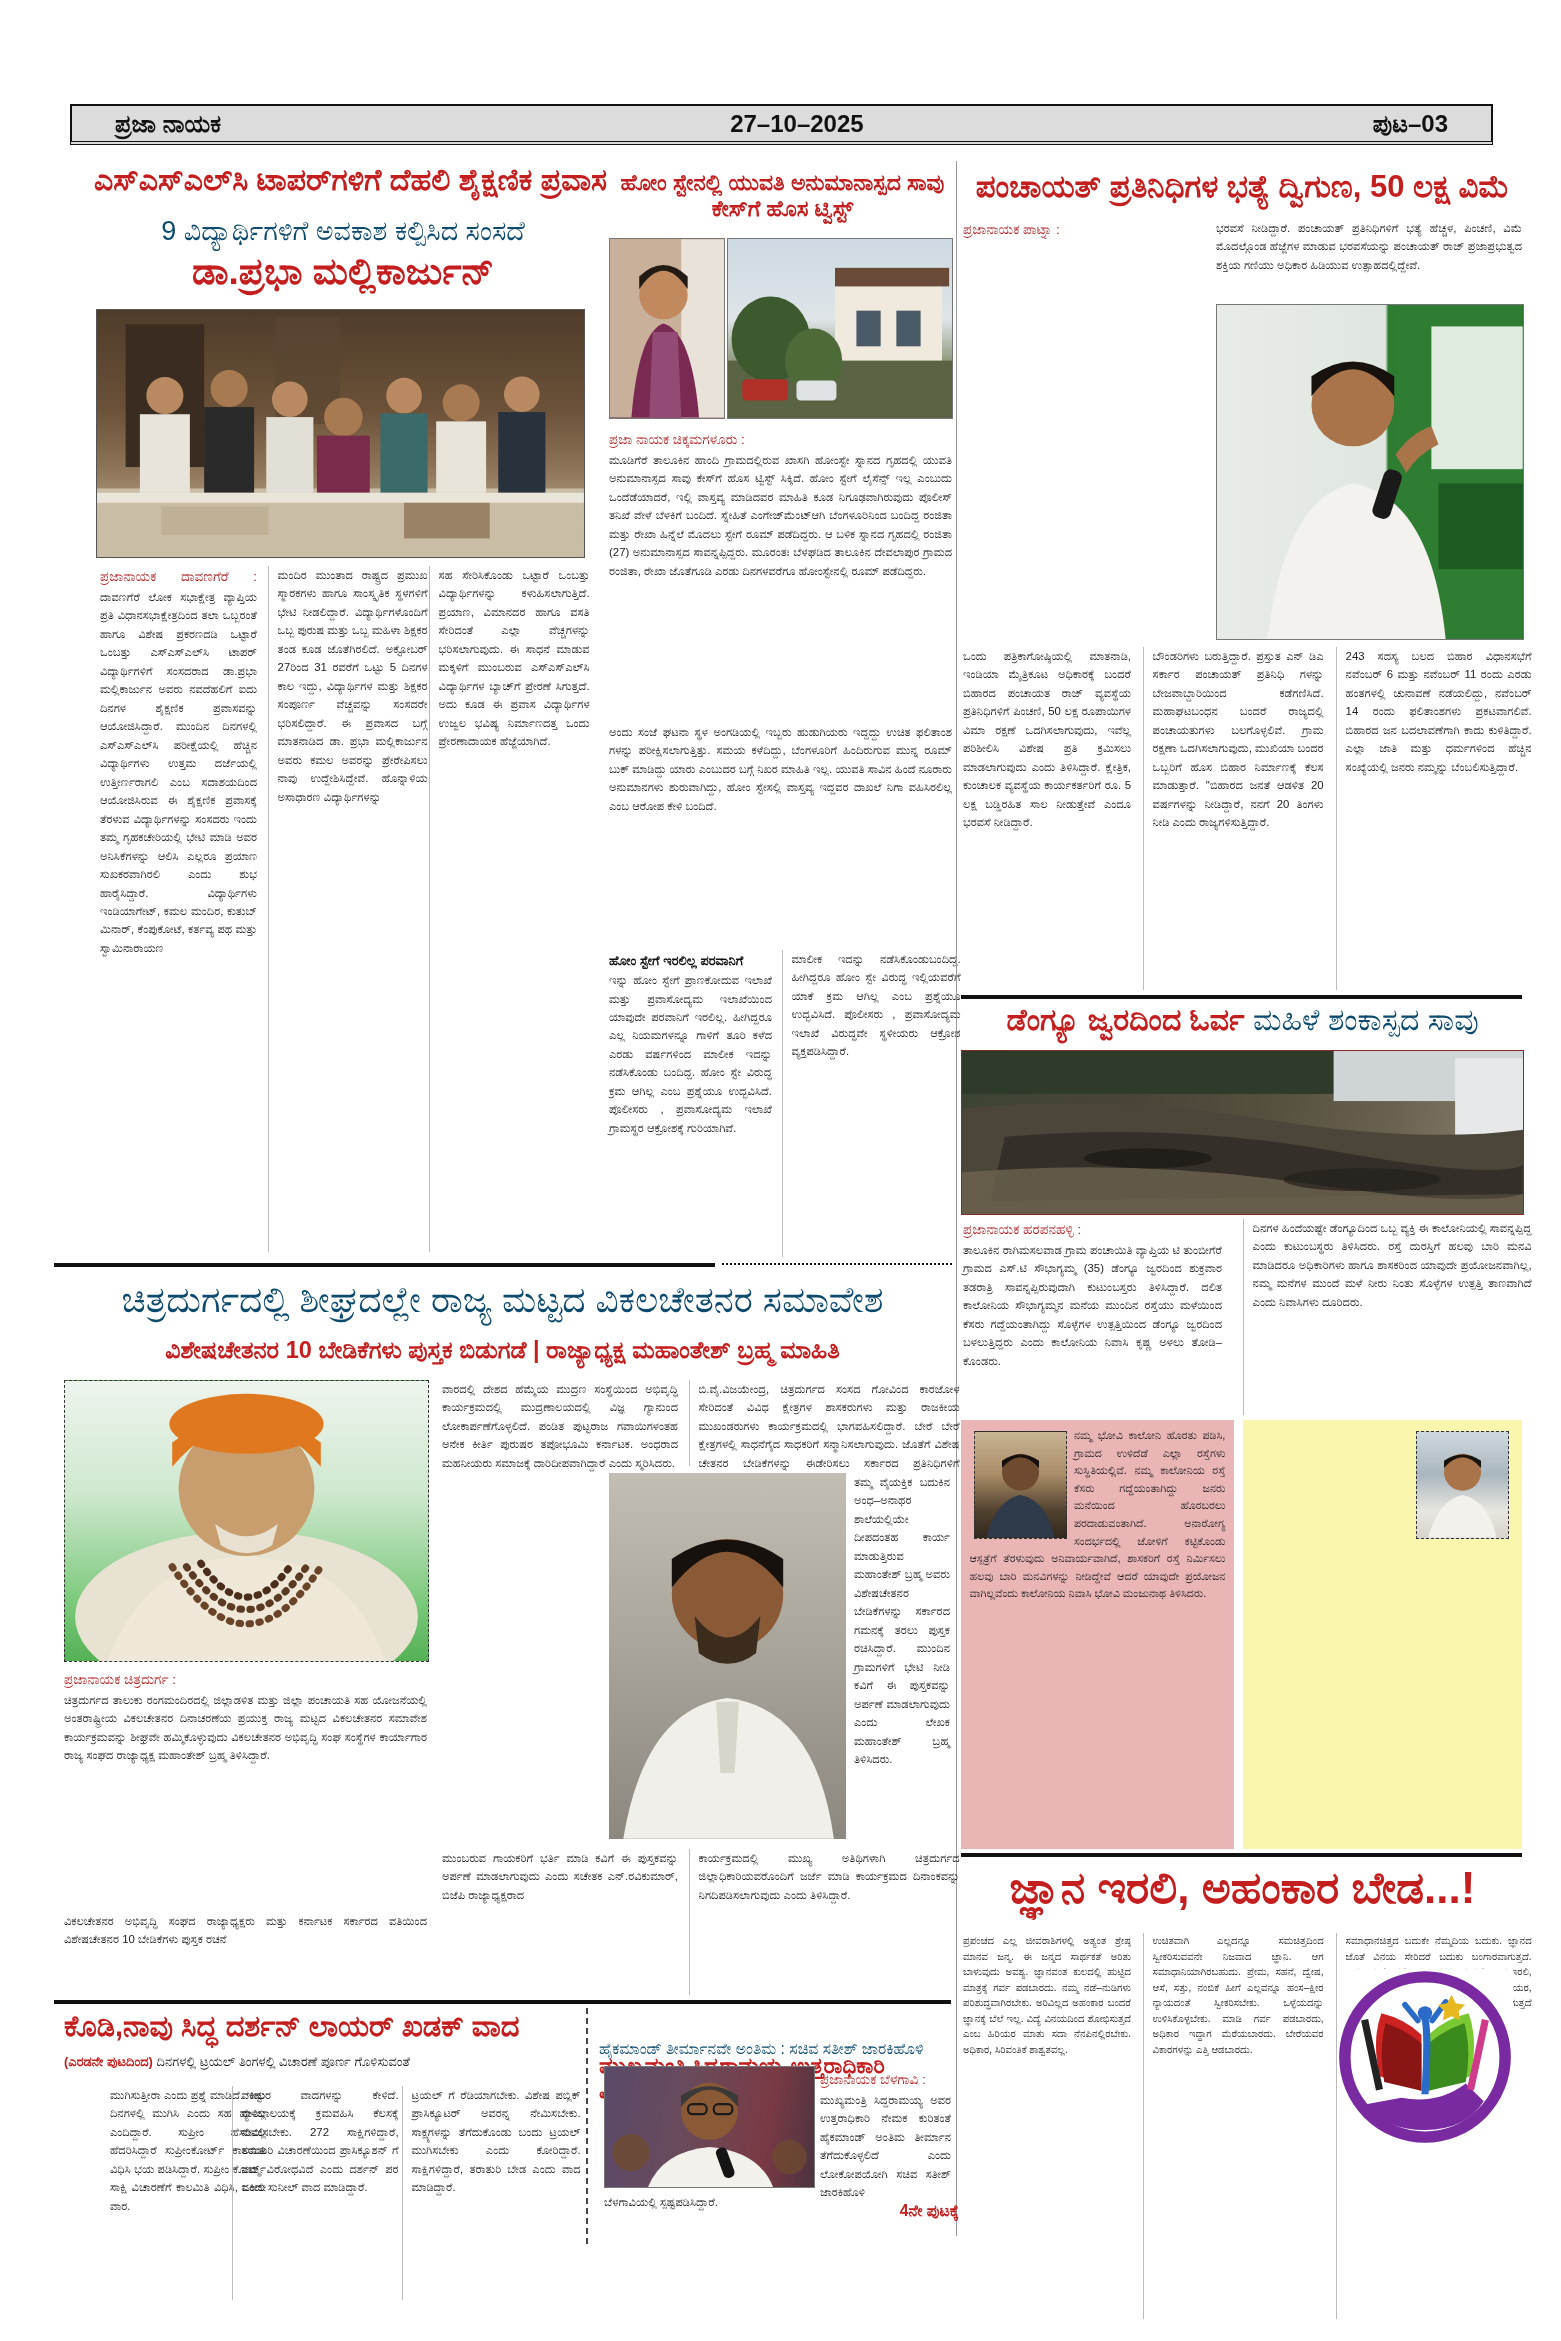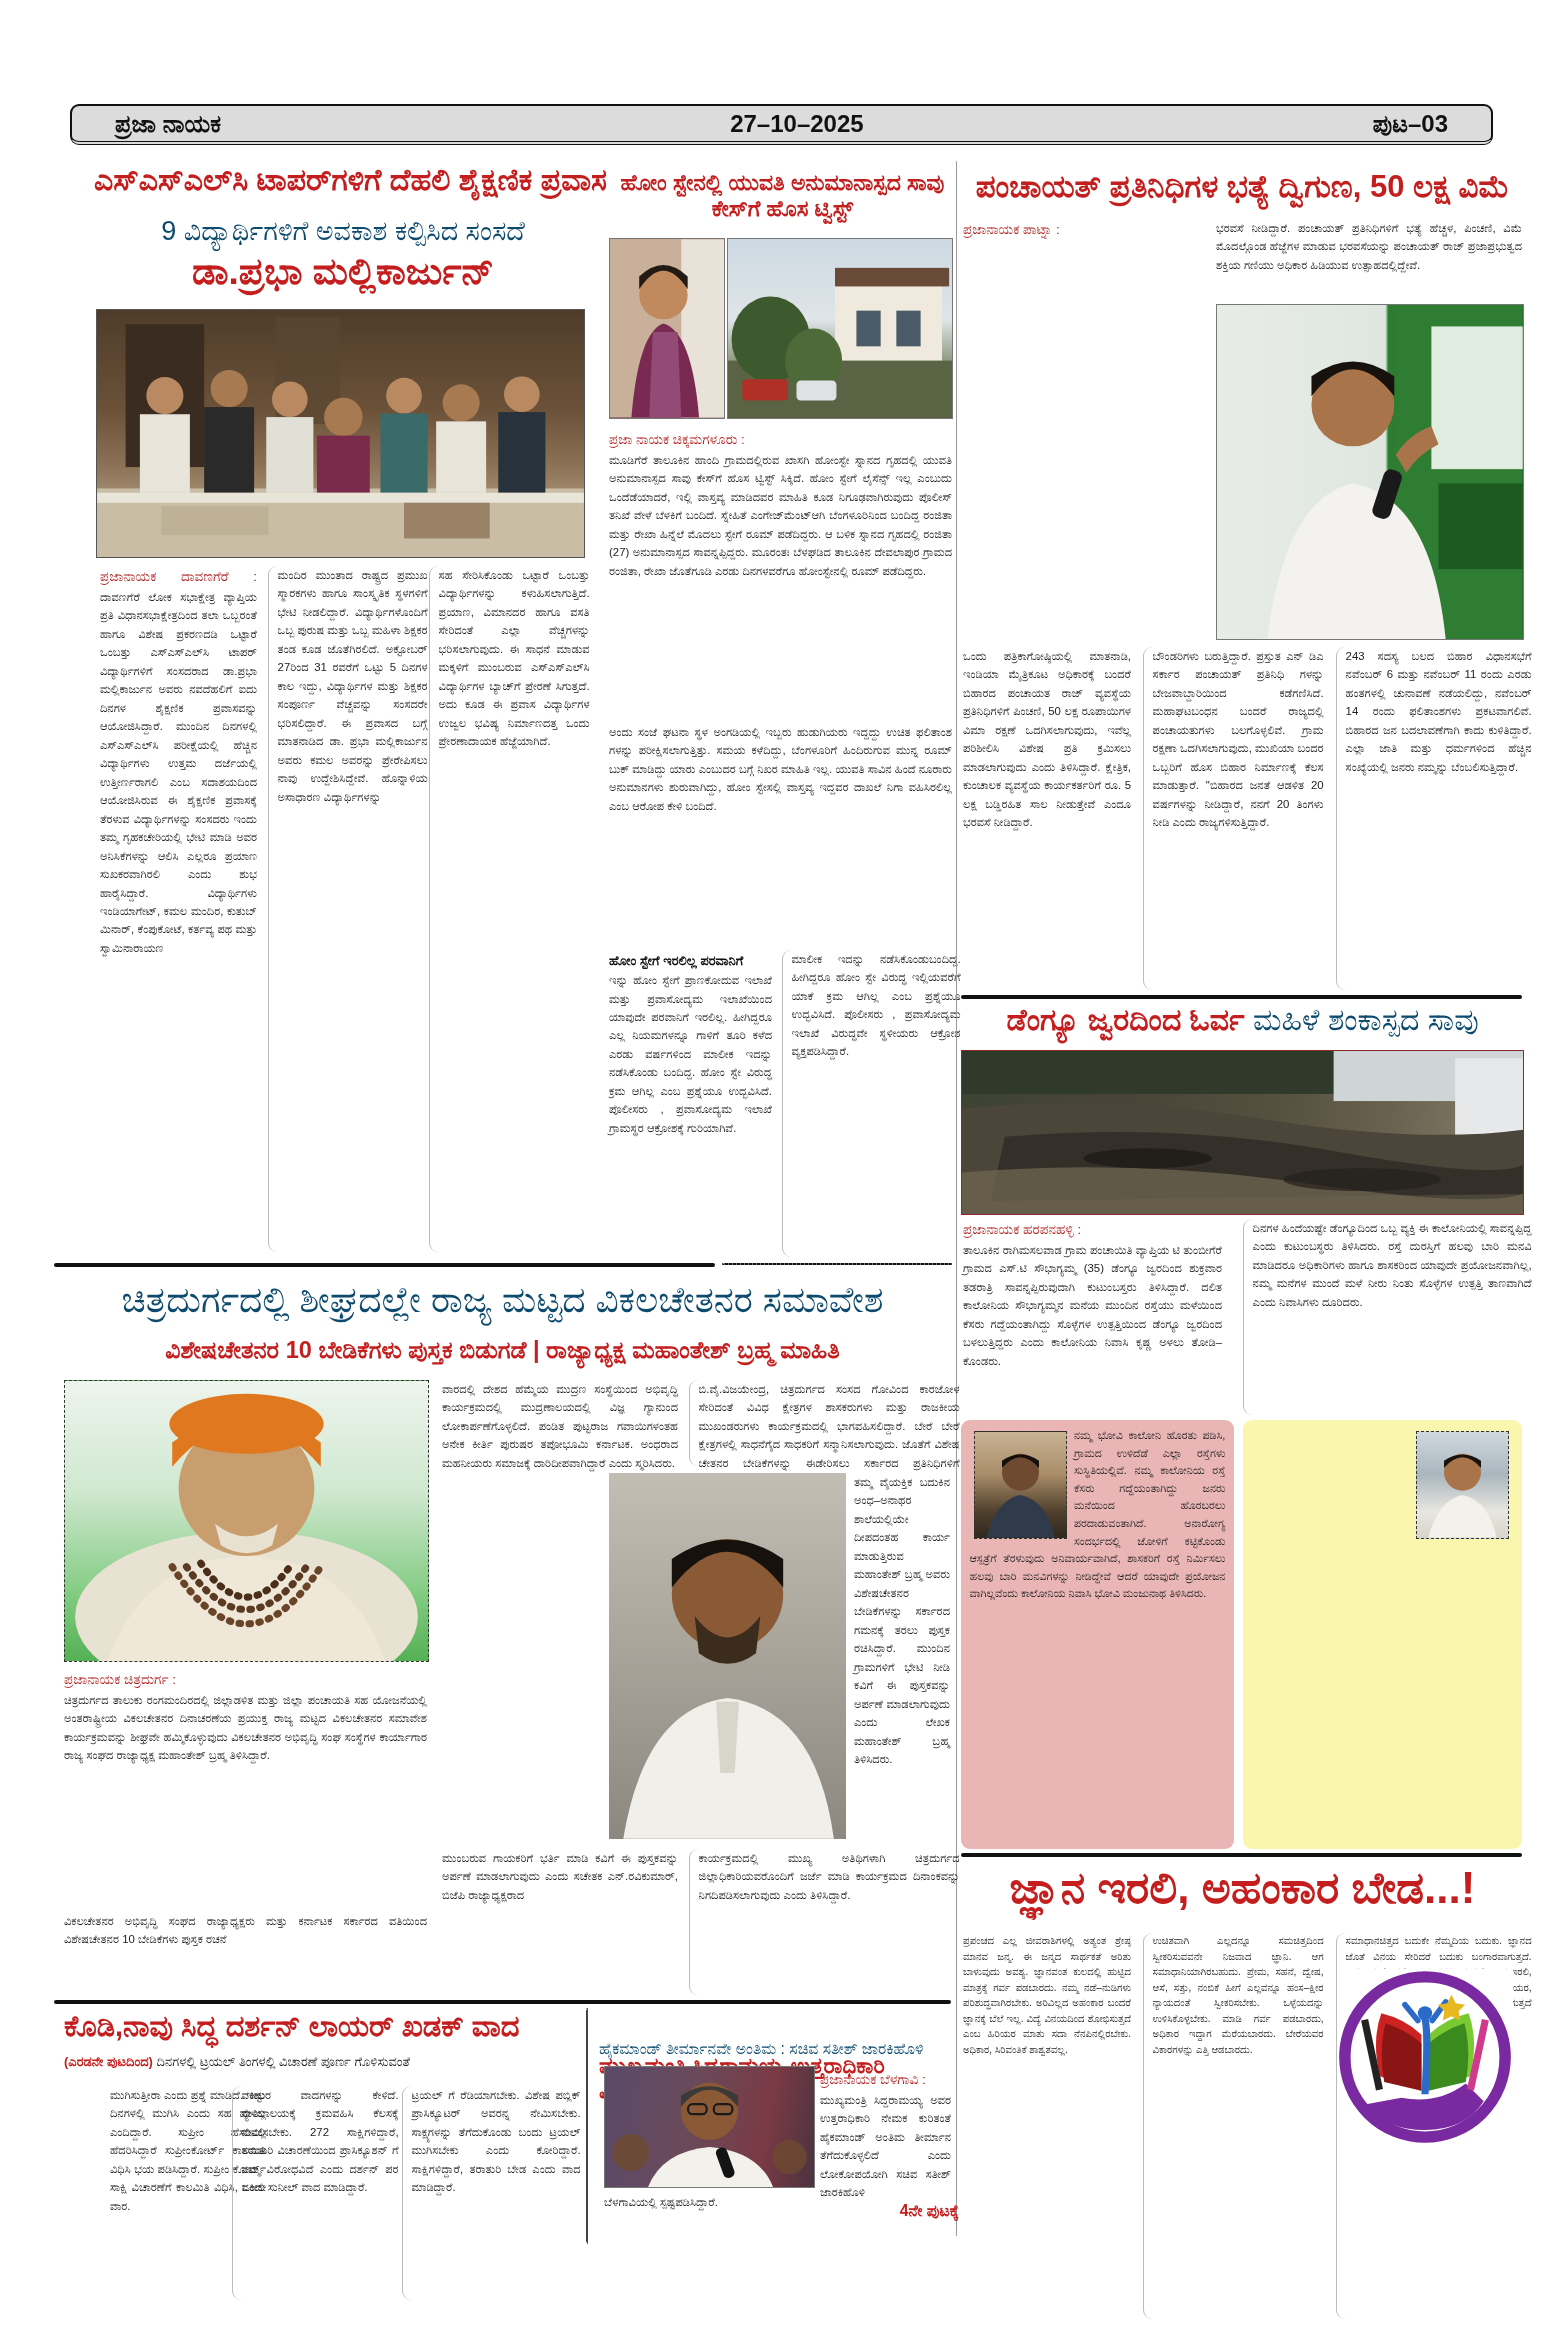--- a/index.html
+++ b/index.html
@@ -1,18 +1,18 @@
 <!DOCTYPE html>
 <html style="font-size:11.4px"><head>
 <meta charset="utf-8">
 <style>
   html,body{margin:0;padding:0;}
   body{width:1561px;height:2342px;position:relative;background:#ffffff;
        font-family:"Liberation Sans","DejaVu Sans",sans-serif;color:#1a1a1a;}
-  .abs{position:absolute;border-radius:9px;}
+  .abs{position:absolute;}
   .masthead{background:#dcdcdc;border:2.1px solid #111;display:flex;align-items:center;
             justify-content:space-between;padding:0 43px;box-sizing:border-box;}
   .masthead .mh{font-weight:bold;font-size:24px;color:#111;}
   .rule{background:#111;}
   .rule-dot{border-top:2.9px dotted #111;}
   .vline{background:#9a9a9a;width:1.4px;}
   .vdash{border-left:2.1px dashed #444;}
   .hl-red{color:#c41e1e;font-weight:bold;}
   .hl-black{color:#0c4a6e;font-weight:normal;}
   .center{text-align:center;}

